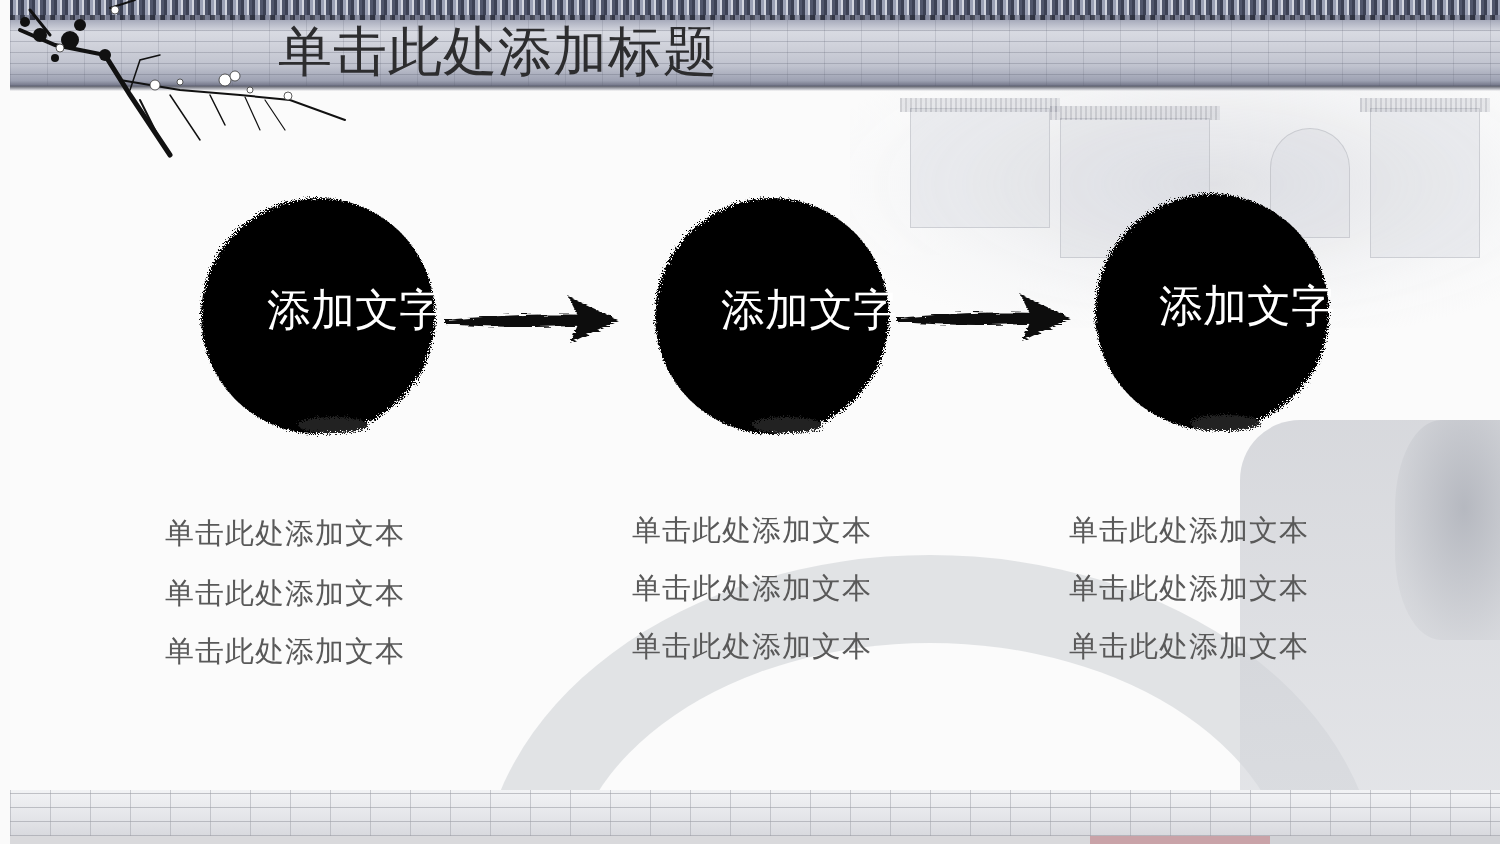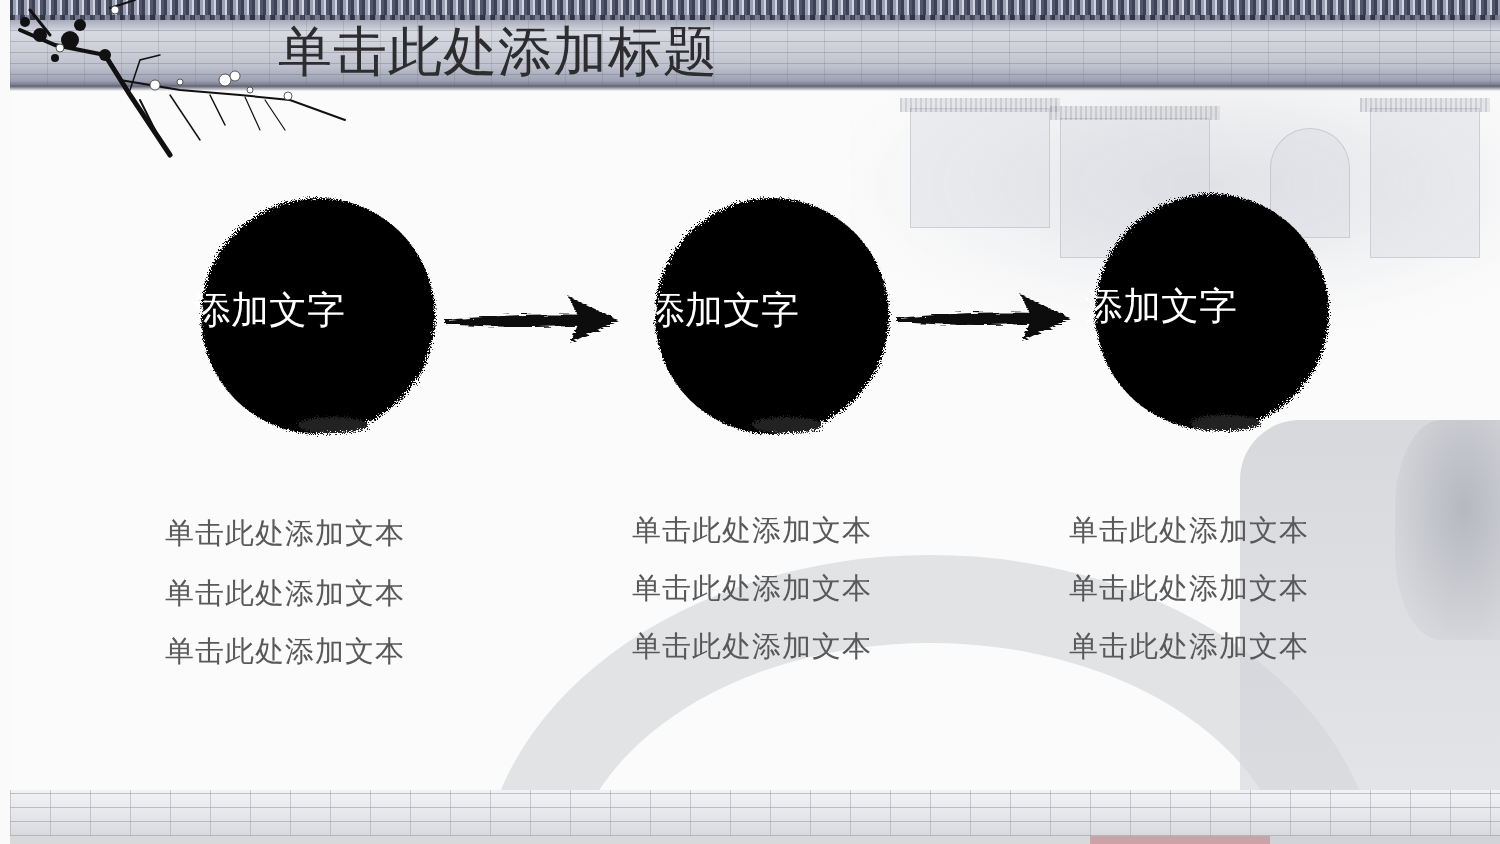--- a/index.html
+++ b/index.html
@@ -50,22 +50,22 @@
   
   .branch { position:absolute; left:0; top:0; width:345px; height:165px; }
 
   
   .title { position:absolute; left:268px; top:20px; height:64px; font-size:54px; line-height:64px;
     color:#2d2d2f; letter-spacing:1px; white-space:nowrap; }
 
   
   .blot { position:absolute; width:250px; height:255px; }
   .blot svg { position:absolute; left:0; top:0; }
-  .blot-label { position:absolute; left:0; width:100%; top:98px; text-align:left;
-    font-size:38px; line-height:48px; color:#ffffff; white-space:nowrap; }
+  .blot-label { position:absolute; left:0; width:100%; top:98px; text-align:right;
+    font-size:44px; line-height:48px; color:#ffffff; white-space:nowrap; }
 
   .arrow { position:absolute; width:180px; height:60px; }
 
   
   .col { position:absolute; width:320px; }
   .col .line { font-size:29px; line-height:58px; color:#595959; white-space:nowrap; letter-spacing:1px; }
 </style>
 </head>
 <body>
 

